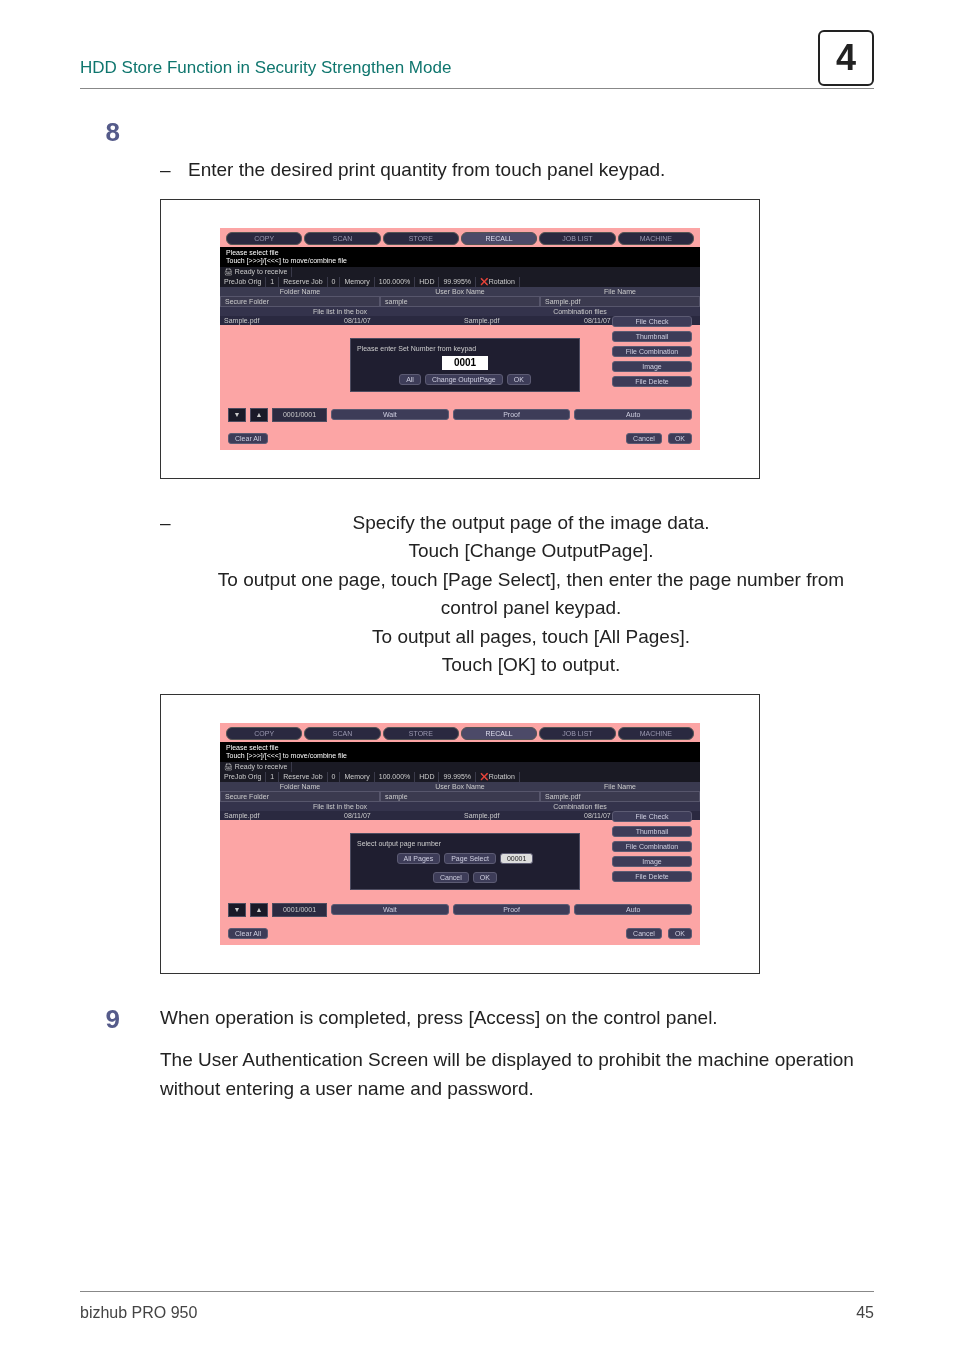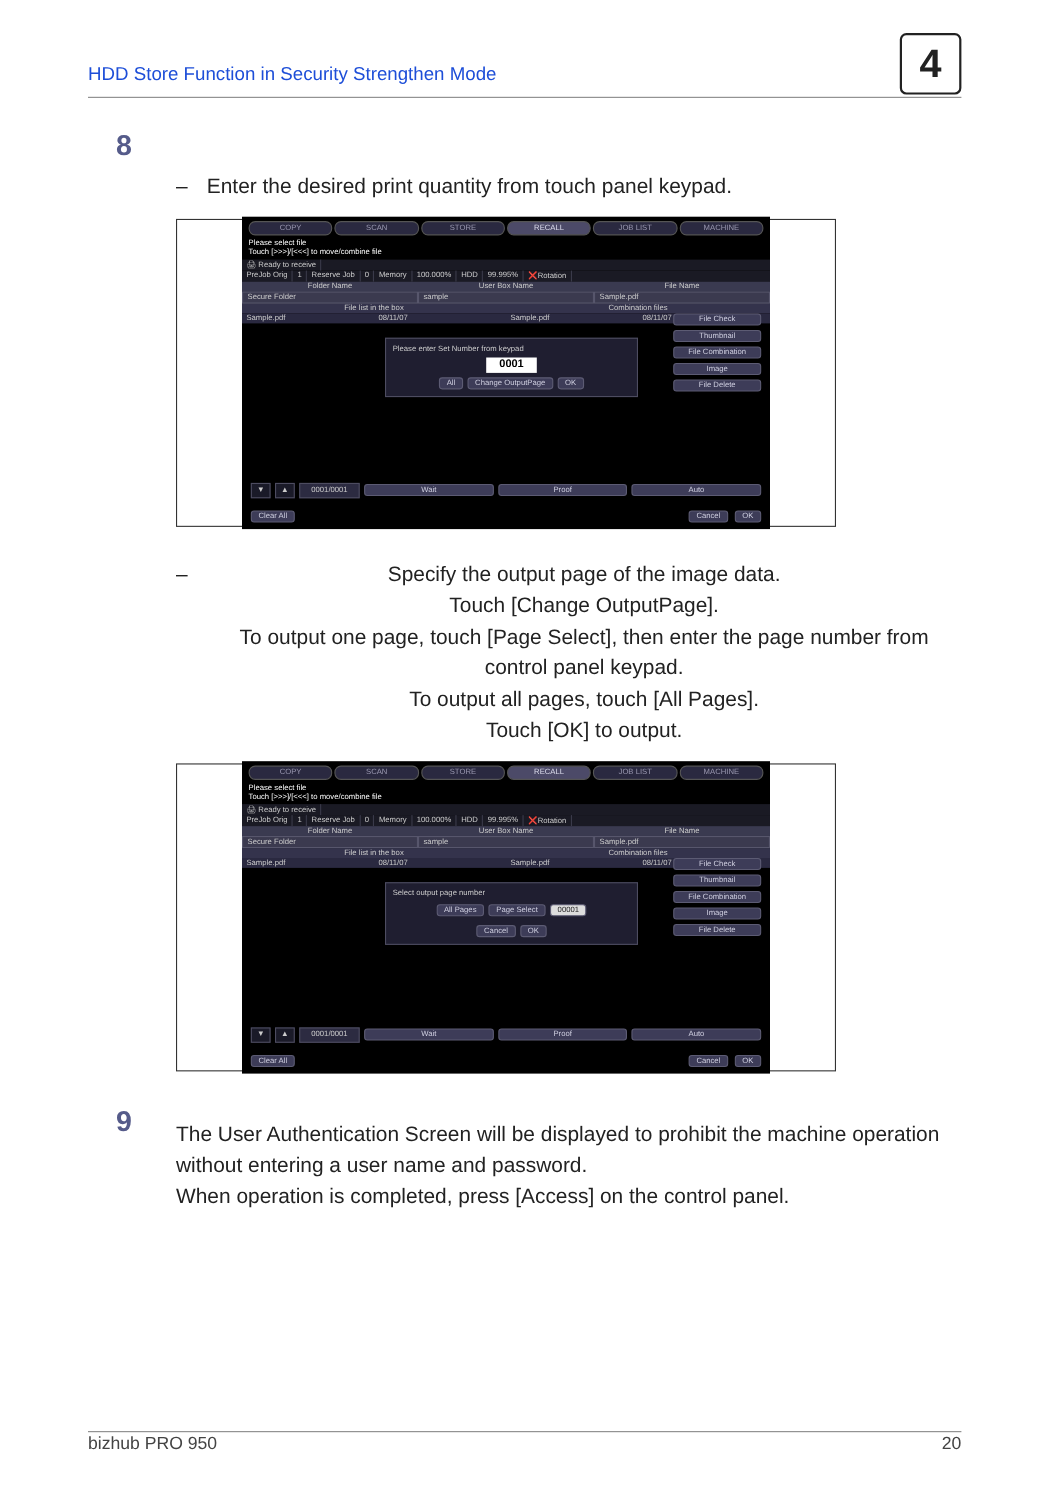--- a/index.html
+++ b/index.html
@@ -17,21 +17,21 @@
     .header-row {
       display: flex;
       align-items: center;
       justify-content: space-between;
       border-bottom: 1px solid #888;
       padding-bottom: 2px;
       margin-bottom: 28px;
     }
     .header-title {
       font-size: 17px;
-      color: #1d4ed8;
+      color: #0f766e;
     }
     .chap-box {
       width: 56px;
       height: 56px;
       border: 2px solid #222;
       border-radius: 6px;
       display: flex;
       align-items: center;
       justify-content: center;
       font-size: 36px;
@@ -76,22 +76,22 @@
       border: 1px solid #333;
       width: 600px;
       height: 280px;
       display: flex;
       align-items: center;
       justify-content: center;
       padding: 8px;
     }
     .scr {
       width: 480px;
-      height: 284px;
-      background: #000000;
+      height: 222px;
+      background: #fca5a5;
       font-family: Arial, sans-serif;
       font-size: 8px;
       color: #ccc;
       position: relative;
       overflow: hidden;
     }
     .scr-tabs {
       display: flex;
       gap: 2px;
       padding: 4px 6px 2px 6px;
@@ -227,21 +227,21 @@
       align-items: center;
       justify-content: center;
       font-size: 7px;
     }
     .footer {
       position: absolute;
       bottom: 30px;
       left: 80px;
       right: 80px;
       border-top: 1px solid #888;
-      padding-top: 2px;
+      padding-top: 12px;
       display: flex;
       justify-content: space-between;
       font-size: 16px;
       color: #444;
     }
     .scr-center-lbl { font-size: 7px; }
     .scr-center-btns { display:flex; gap:4px; justify-content:center; margin-top:4px; }
   </style>
 </head>
 <body>
@@ -434,23 +434,23 @@
           <div class="scr-btn">Cancel</div>
           <div class="scr-btn">OK</div>
         </div>
       </div>
     </div>
   </div>
 
   <div class="step-row">
     <div class="step-num">9</div>
     <div class="step-body">
+      <div>When operation is completed, press [Access] on the control panel.</div>
       <div style="margin-top:14px;">The User Authentication Screen will be displayed to prohibit the machine operation without entering a user name and password.</div>
-      <div>When operation is completed, press [Access] on the control panel.</div>
     </div>
   </div>
 
 </div>
 
 <div class="footer">
   <div>bizhub PRO 950</div>
-  <div>20</div>
+  <div>45</div>
 </div>
 
 </body></html>

